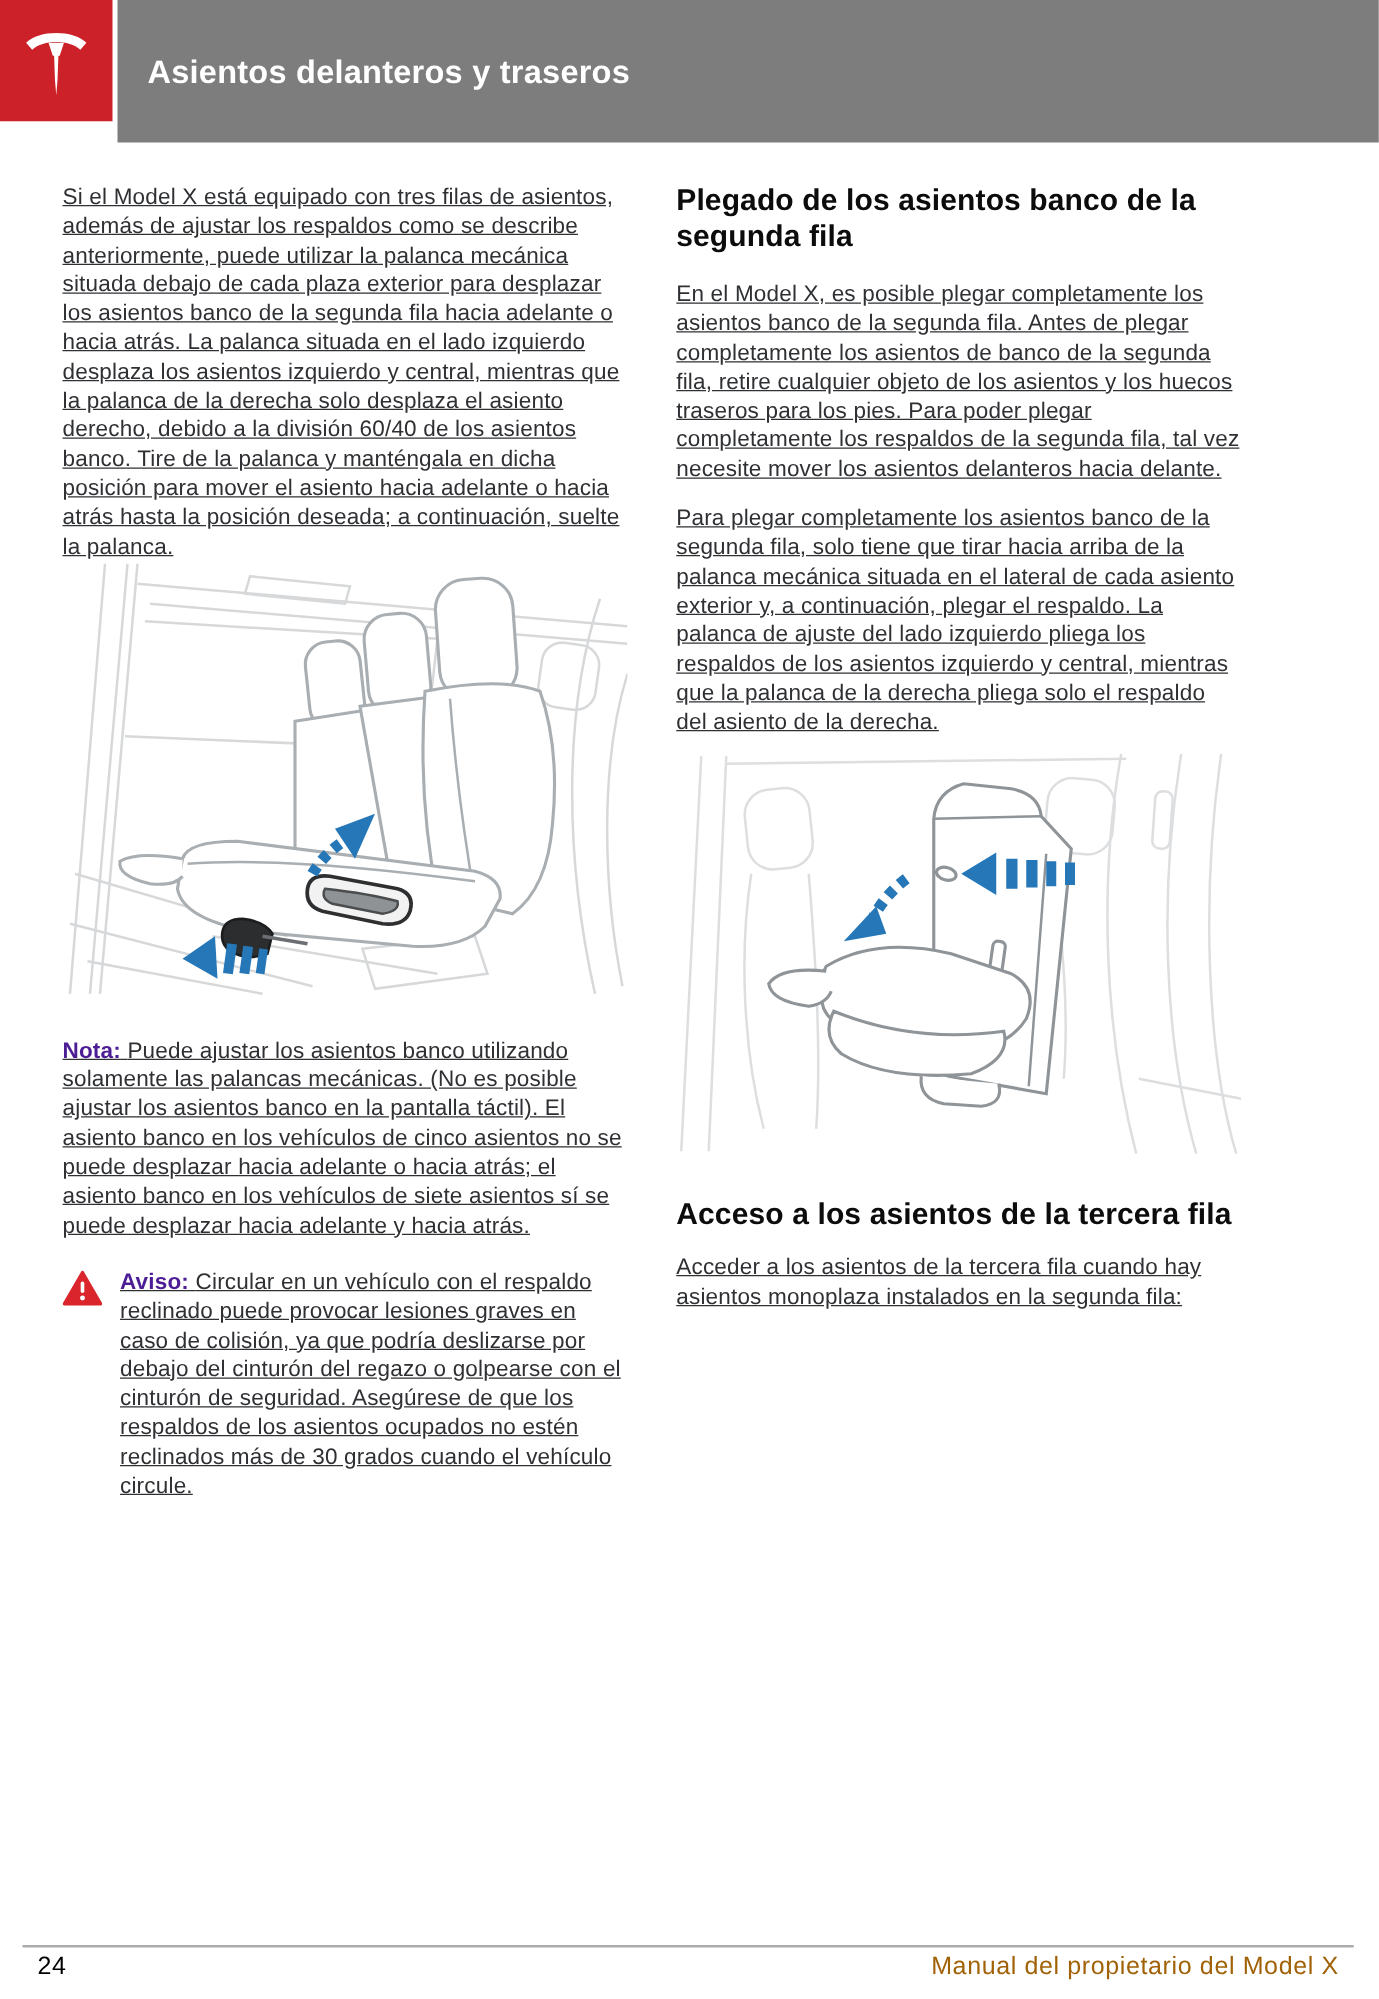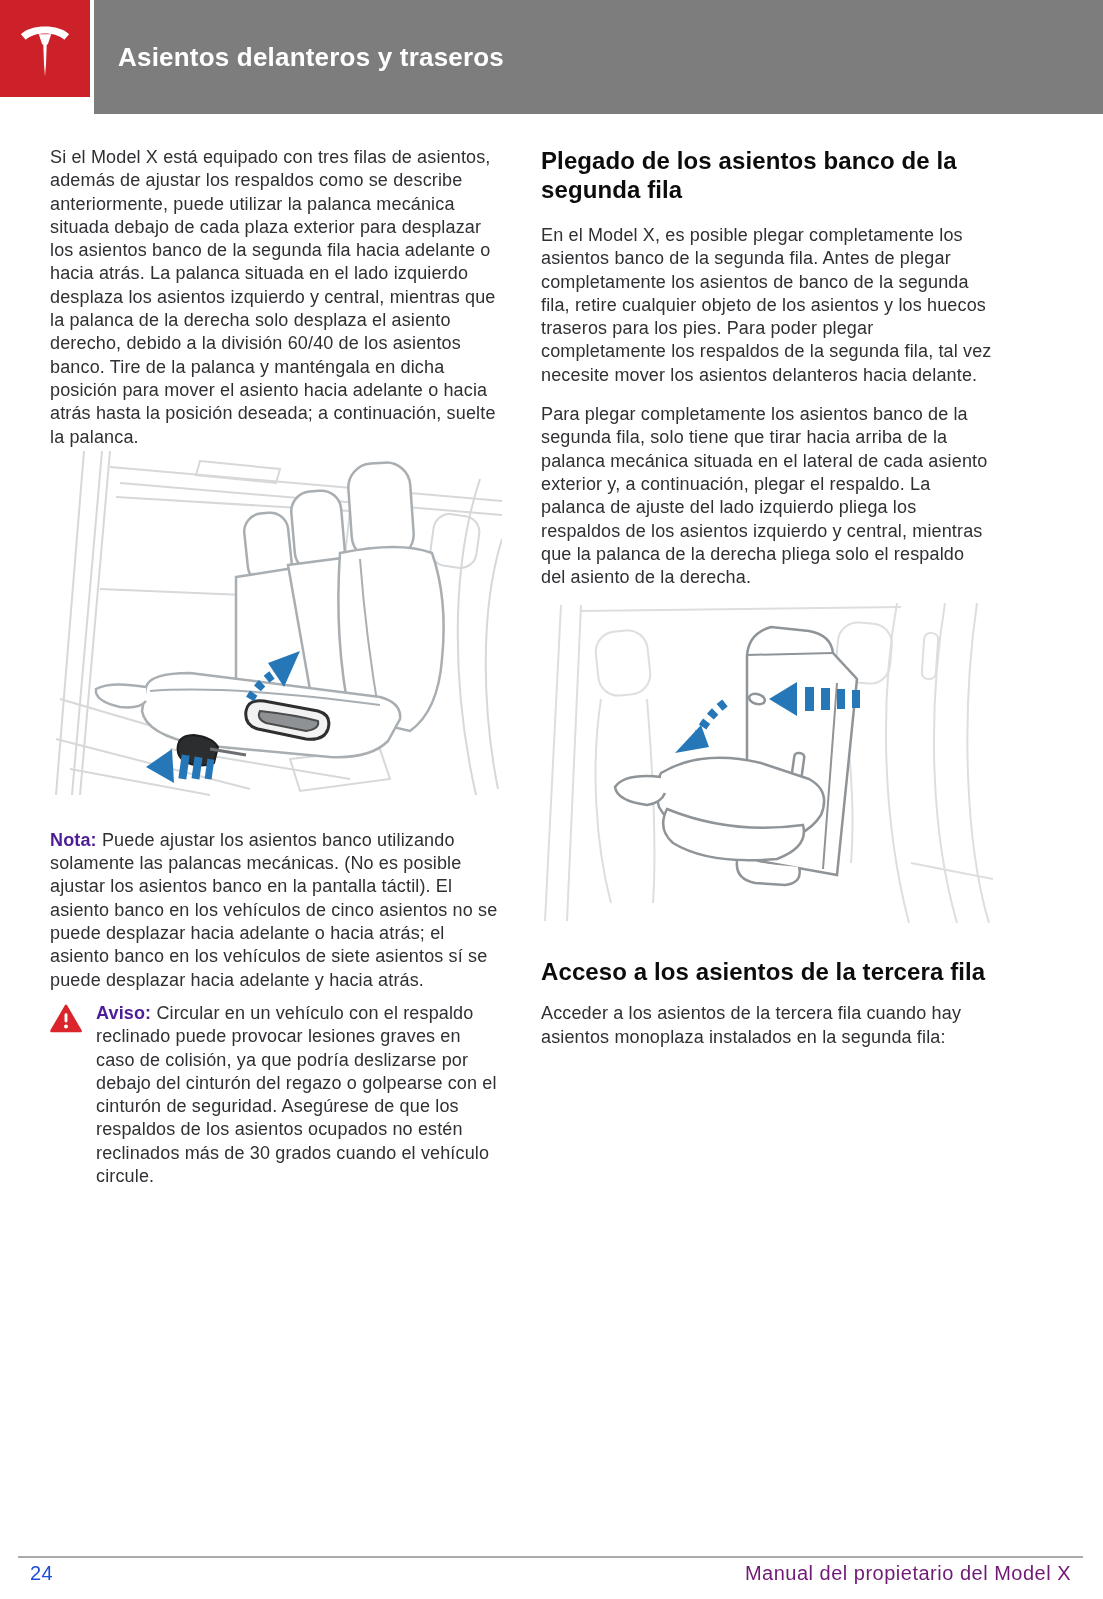--- a/index.html
+++ b/index.html
@@ -8,41 +8,41 @@
 
   
   .header-bar{position:absolute;left:94px;right:0;top:0;height:114px;background:#7d7d7d;display:flex;align-items:center;}
   .logo-box{position:absolute;left:0;top:0;width:90px;height:97px;background:#cc2128;display:flex;align-items:center;justify-content:center;}
   .page-title{color:#ffffff;font-size:26px;font-weight:700;padding-left:24px;letter-spacing:.2px;}
 
   
   .col{position:absolute;top:146px;width:452px;font-size:18px;line-height:23.3px;letter-spacing:.15px;color:#2f3033;}
   .col-left{left:50px;}
   .col-right{left:541px;}
-  .col p{margin:0;}
+  .col p{margin:0;text-decoration:underline;}
   .p-intro{margin:0 0 14px;}
   .p-nota{margin:0 0 12px;}
   .p-after-h{margin:0 0 16px !important;}
   .p-mid{margin:0 0 14px !important;}
   b.inline-label{color:#4c1d95;}
   h2{font-size:24px;line-height:29px;font-weight:700;color:#0c0c0c;margin:0 0 20px;letter-spacing:.1px;}
   h2.second{margin:34px 0 16px;}
 
   .figure{width:452px;background:#fff;margin:0 0 32px;}
   .figure svg{display:block;width:100%;height:auto;}
   .figure-right{margin:0 0 0;}
 
-  .aviso{display:flex;gap:14px;margin-top:10px;}
+  .aviso{display:flex;gap:14px;margin-top:22px;}
   .aviso .warn-icon{flex:0 0 32px;padding-top:2px;}
   .aviso .aviso-text{flex:1;}
 
   
   .footer-rule{position:absolute;left:18px;right:20px;top:1556px;border-top:2px solid #ababab;}
-  .footer-page{position:absolute;left:30px;top:1562px;font-size:20px;color:#1d4ed8;letter-spacing:.5px;}
-  .footer-title{position:absolute;right:32px;top:1562px;font-size:20px;color:#701a75;letter-spacing:.5px;}
+  .footer-page{position:absolute;left:30px;top:1562px;font-size:20px;color:#000000;letter-spacing:.5px;}
+  .footer-title{position:absolute;right:32px;top:1562px;font-size:20px;color:#a16207;letter-spacing:.5px;}
 </style>
 </head>
 <body>
 
 <div class="page">
 
   <div class="logo-box">
     <svg width="62" height="70" viewBox="0 0 90 97" aria-hidden="true">
       <path d="M10 27 C25 12 65 12 80 27 L73 35 C60 23 30 23 17 35 Z" fill="#ffffff"></path>
       <path d="M36 27 L54 27 L49 42 L47.5 42 L46.5 70 L45 88 L43.5 70 L42.5 42 L41 42 Z" fill="#ffffff"></path>

